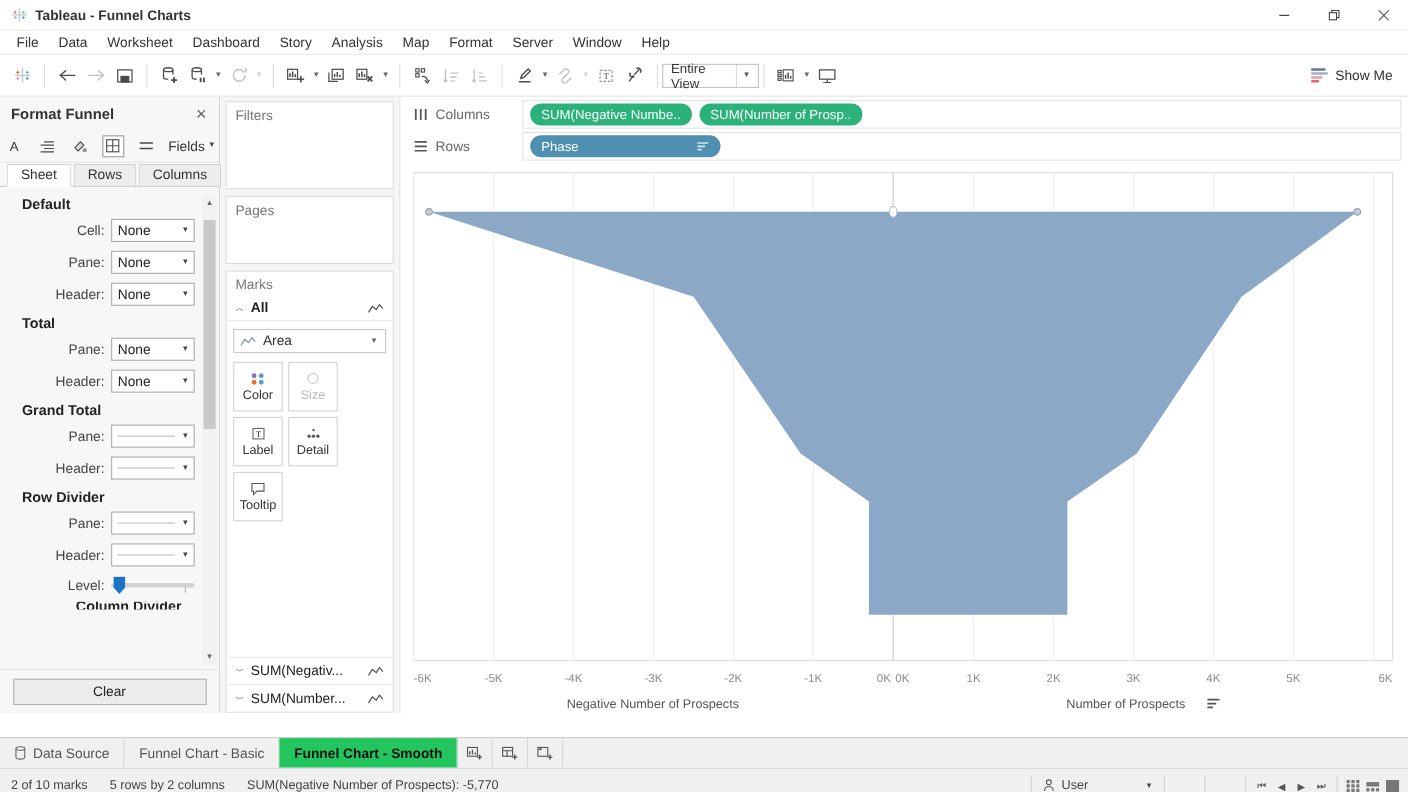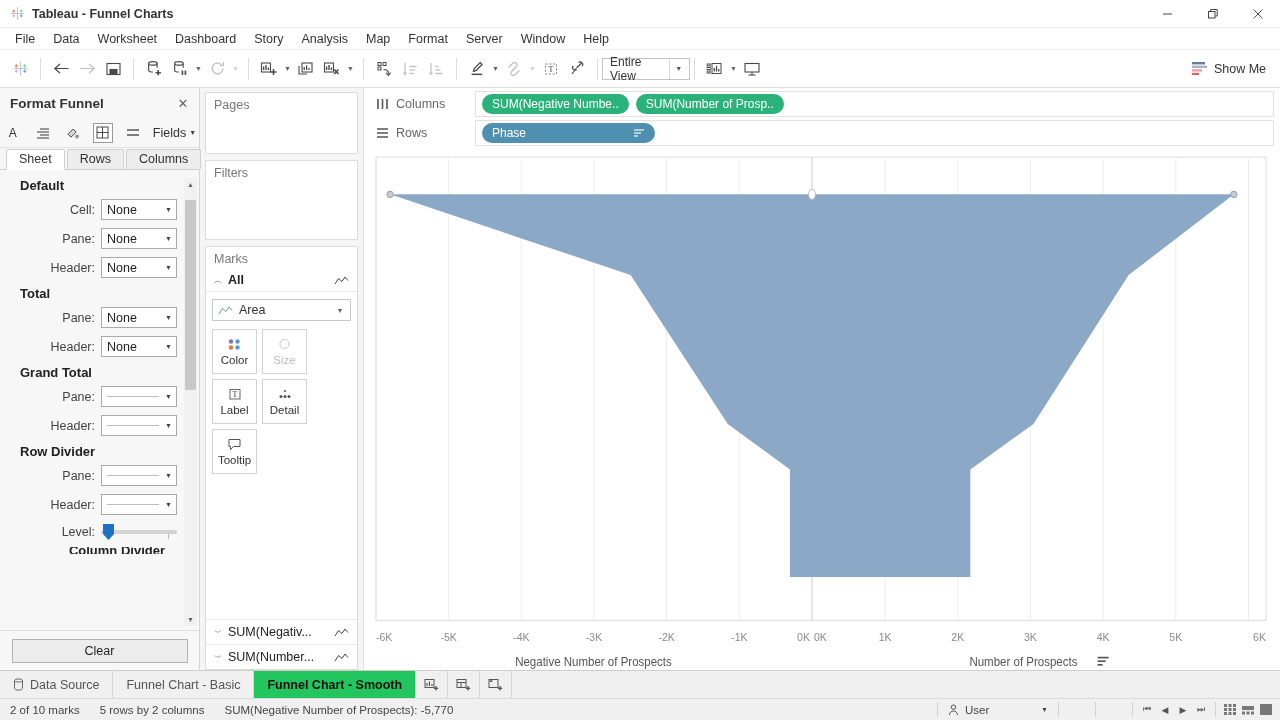--- a/index.html
+++ b/index.html
@@ -158,32 +158,32 @@
     height: 20px; border-radius: 10px; display: flex; align-items: center; gap: 6px;
     padding: 0 10px; font-size: 12px; color: #fff; white-space: nowrap;
   }
   .pill.green { background: #2bb27a; }
   .pill.blue { background: #4f8faf; }
 
   .canvas-wrap { flex: 1; position: relative; padding: 6px 10px 0 8px; min-height: 0; }
   .canvas { position: relative; width: 100%; height: 100%; }
 
   
-  .tabsbar { height: 28px; display: flex; align-items: stretch; background: #f0f0f0; border-top: 1px solid #cfcfcf; flex: none; }
+  .tabsbar { height: 28px; display: flex; align-items: stretch; background: #f0f0f0; border-top: 1px solid #cfcfcf; flex: none; margin-top: 22px; }
   .wstab {
     display: flex; align-items: center; padding: 0 13px; font-size: 12.5px; color: #555;
     border-right: 1px solid #d8d8d8; gap: 6px; white-space: nowrap;
   }
   .wstab.active { background: #22c55e; color: #111; font-weight: bold; }
   .wstab.ds { color: #555; }
   .newtab { width: 32px; display: flex; align-items: center; justify-content: center; border-right: 1px solid #d8d8d8; color: #555; }
   .tabsbar .fill { flex: 1; border-right: none; }
 
   .statusbar {
-    height: 22px; display: flex; align-items: center; background: #f0f0f0;
+    height: 22px; display: flex; align-items: flex-end; background: #f0f0f0;
     border-top: 1px solid #dadada; font-size: 11.5px; color: #444; flex: none;
   }
   .st-item { padding: 0 10px; white-space: nowrap; }
   .st-spacer { flex: 1; }
   .st-sep { width: 1px; height: 15px; background: #d2d2d2; }
   .st-user { display: flex; align-items: center; gap: 6px; padding: 0 10px; width: 120px; }
   .st-user .nm { flex: 1; }
   .st-box { width: 36px; height: 22px; }
   .st-nav { display: flex; align-items: center; gap: 2px; padding: 0 6px; color: #555; }
   .st-nav span { width: 16px; text-align: center; font-size: 9px; }
@@ -640,25 +640,25 @@
           <div class="sc-arrow" style="position:absolute;bottom:0;left:0;right:0;">▼</div>
         </div>
       </div>
 
       <div class="fmt-foot">
         <div class="clear-btn">Clear</div>
       </div>
     </div>
 
     <div class="cards">
+      <div class="card filters">
+        <div class="card-title">Filters</div>
+      </div>
       <div class="card pages">
         <div class="card-title">Pages</div>
-      </div>
-      <div class="card filters">
-        <div class="card-title">Filters</div>
       </div>
       <div class="card marks">
         <div class="card-title">Marks</div>
         <div class="marks-all">
           <span style="font-size:8px;color:#555;">︿</span>
           <span class="lbl">All</span>
           <span>
             <svg width="15" height="11" viewBox="0 0 15 11" fill="none" stroke="#444" stroke-width="1">
                 <polyline points="1,9 4.5,3.5 8,6.5 11,2 14,5.5"></polyline>
               </svg>

